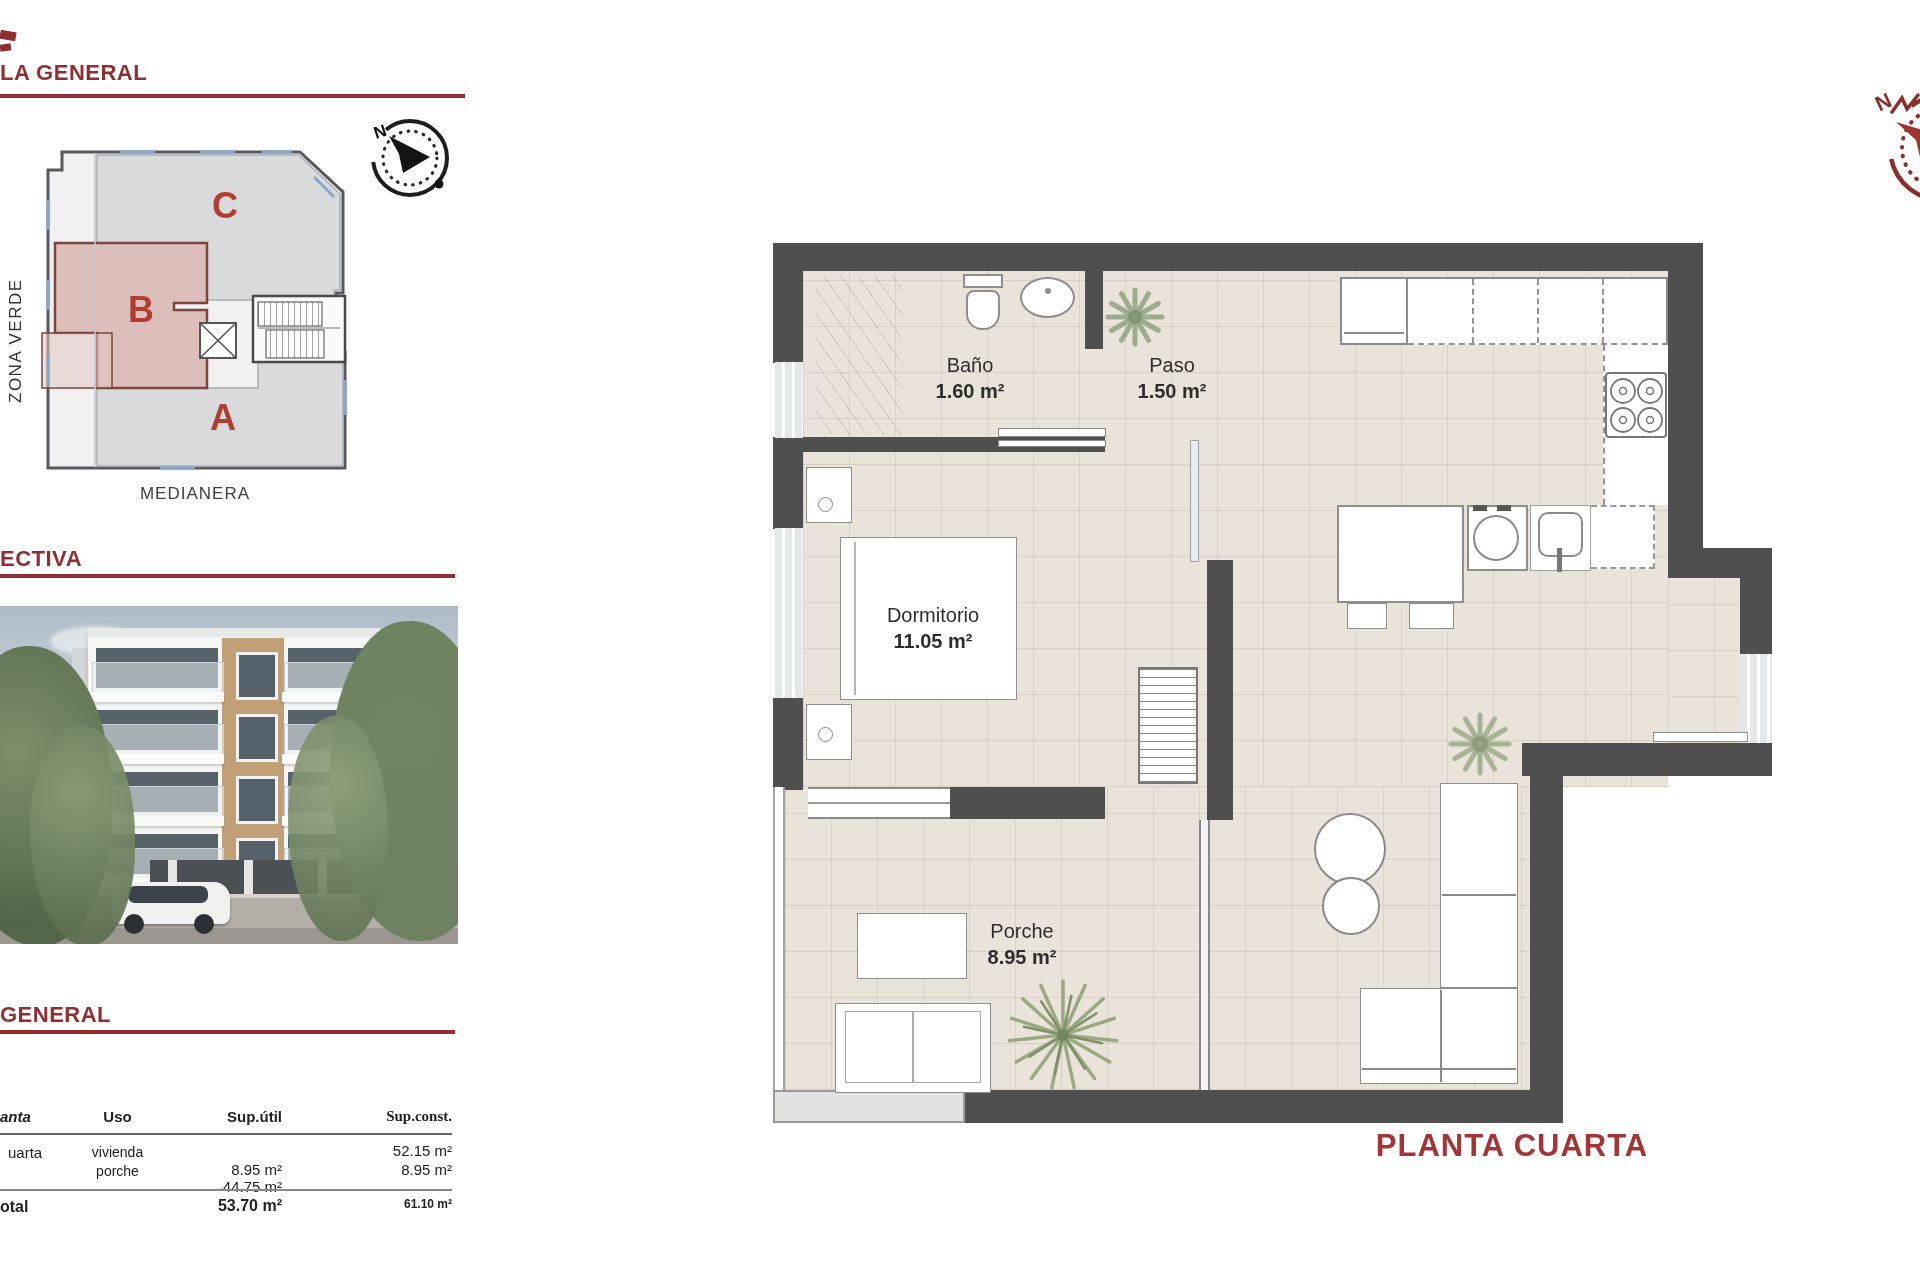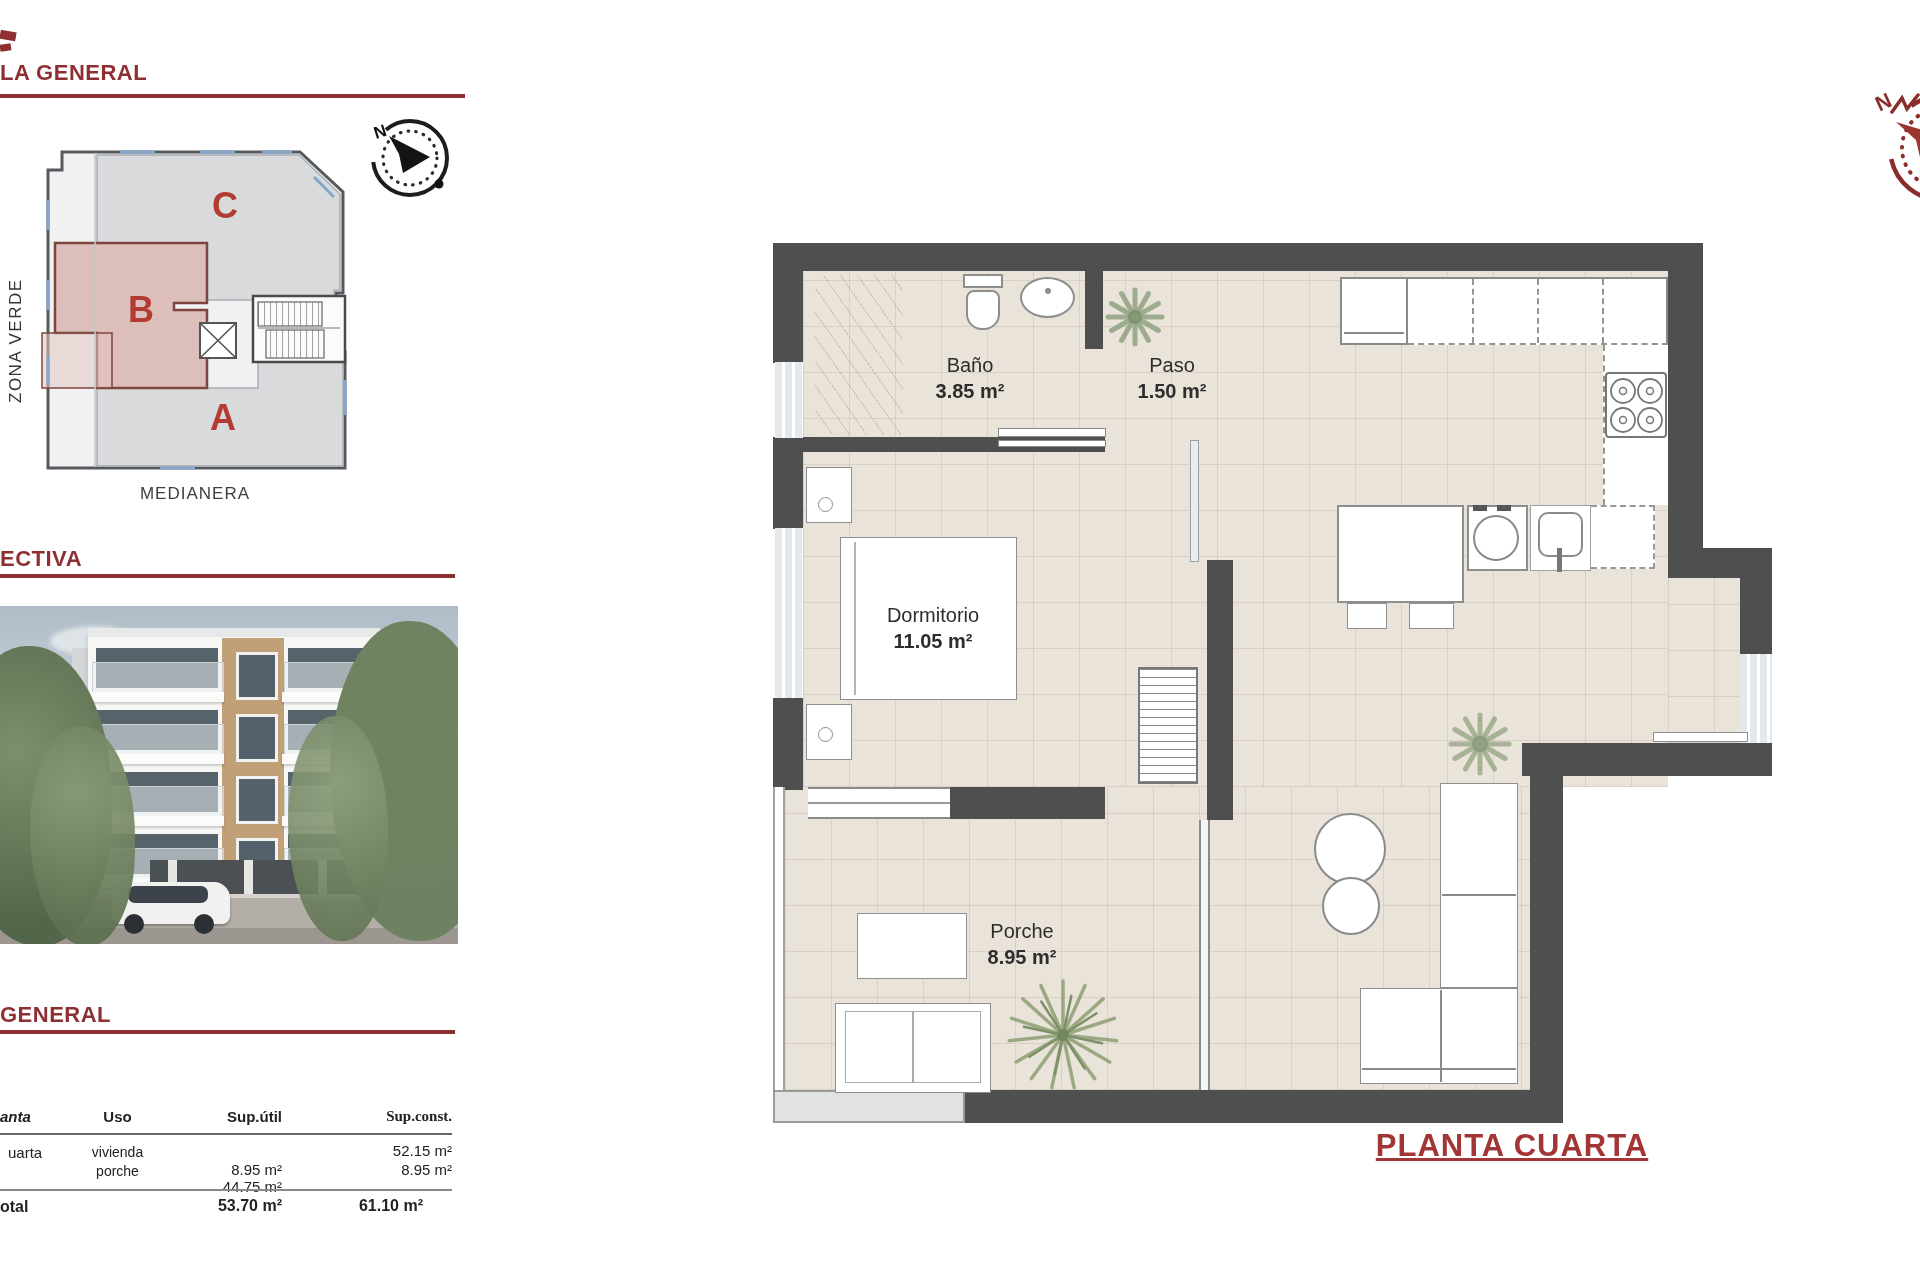--- a/index.html
+++ b/index.html
@@ -179,21 +179,21 @@
   <div class="tbl tr-center" style="left:70px;top:1144px;width:95px;font-size:14px;">vivienda</div>
   <div class="tbl tr-center" style="left:70px;top:1163px;width:95px;font-size:14px;">porche</div>
   <div class="tbl tr-right" style="left:160px;top:1178px;width:122px;">44.75 m²</div>
   <div class="tbl tr-right" style="left:160px;top:1161px;width:122px;">8.95 m²</div>
   <div class="tbl tr-right" style="left:330px;top:1142px;width:122px;">52.15 m²</div>
   <div class="tbl tr-right" style="left:330px;top:1161px;width:122px;">8.95 m²</div>
 
   <div class="abs" style="left:0;top:1189px;width:452px;height:1.5px;background:#888;"></div>
   <div class="tbl bold" style="left:0;top:1198px;width:70px;font-size:16px;">otal</div>
   <div class="tbl bold tr-right" style="left:160px;top:1197px;width:122px;font-size:16px;">53.70 m²</div>
-  <div class="tbl bold tr-right" style="left:330px;top:1197px;width:122px;font-size:16px;text-align:center;">61.10 m²</div>
+  <div class="tbl bold tr-right" style="left:330px;top:1197px;width:122px;font-size:12px;">61.10 m²</div>
 
   <div class="floor" style="left:803px;top:271px;width:865px;height:516px;"></div>
   <div class="floor" style="left:1668px;top:578px;width:72px;height:165px;"></div>
   <div class="floor" style="left:785px;top:787px;width:745px;height:303px;"></div>
 
   <div class="abs" style="left:815px;top:275px;width:88px;height:160px;
        background-image:repeating-linear-gradient(55deg, rgba(140,128,110,.28) 0 1px, transparent 1px 14px);"></div>
 
   <div class="wall" style="left:773px;top:243px;width:930px;height:28px;"></div>
   <div class="wall" style="left:773px;top:243px;width:30px;height:120px;"></div>
@@ -345,36 +345,36 @@
       <line x1="0" y1="0" x2="0" y2="-40" transform="rotate(180)"></line>
         <line x1="0" y1="0" x2="0" y2="-40" transform="rotate(225)"></line>
       <line x1="0" y1="0" x2="0" y2="-40" transform="rotate(270)"></line>
         <line x1="0" y1="0" x2="0" y2="-40" transform="rotate(315)"></line>
     </g>
     <circle r="6" fill="#718560"></circle>
   </svg>
 
   <div class="room-label" style="left:970px;top:378px;">
     <div>Baño</div>
-    <div class="area">3.85 m²</div>
+    <div class="area">1.60 m²</div>
   </div>
   <div class="room-label" style="left:1172px;top:378px;">
     <div>Paso</div>
     <div class="area">1.50 m²</div>
   </div>
   <div class="room-label" style="left:933px;top:628px;">
     <div>Dormitorio</div>
     <div class="area">11.05 m²</div>
   </div>
   <div class="room-label" style="left:1022px;top:944px;">
     <div>Porche</div>
     <div class="area">8.95 m²</div>
   </div>
 
-  <div class="plan-title" style="left:1312px;top:1128px;width:400px;text-decoration:underline;">PLANTA CUARTA</div>
+  <div class="plan-title" style="left:1312px;top:1128px;width:400px;">PLANTA CUARTA</div>
 
   <svg class="abs" style="left:1862px;top:70px;" width="140" height="160" viewBox="0 0 140 160">
     <circle cx="80" cy="78" r="52" fill="none" stroke="#8a2e2b" stroke-width="4.5" stroke-dasharray="268 60" stroke-dashoffset="-212"></circle>
     <circle cx="80" cy="78" r="40" fill="none" stroke="#8a2e2b" stroke-width="4" stroke-dasharray="0.6 8.4" stroke-linecap="round"></circle>
     <path d="M34,52 L108,74 L60,96 L54,70 Z" fill="#9c372f"></path>
     <path d="M30,42 l10,-14 l5,11 l11,-14" stroke="#8a2e2b" stroke-width="3.5" fill="none" stroke-linecap="round"></path>
     <text x="14" y="38" transform="rotate(-25 24 32)" font-size="21" font-weight="bold" fill="#8a2e2b">N</text>
   </svg>
 
 </div>

